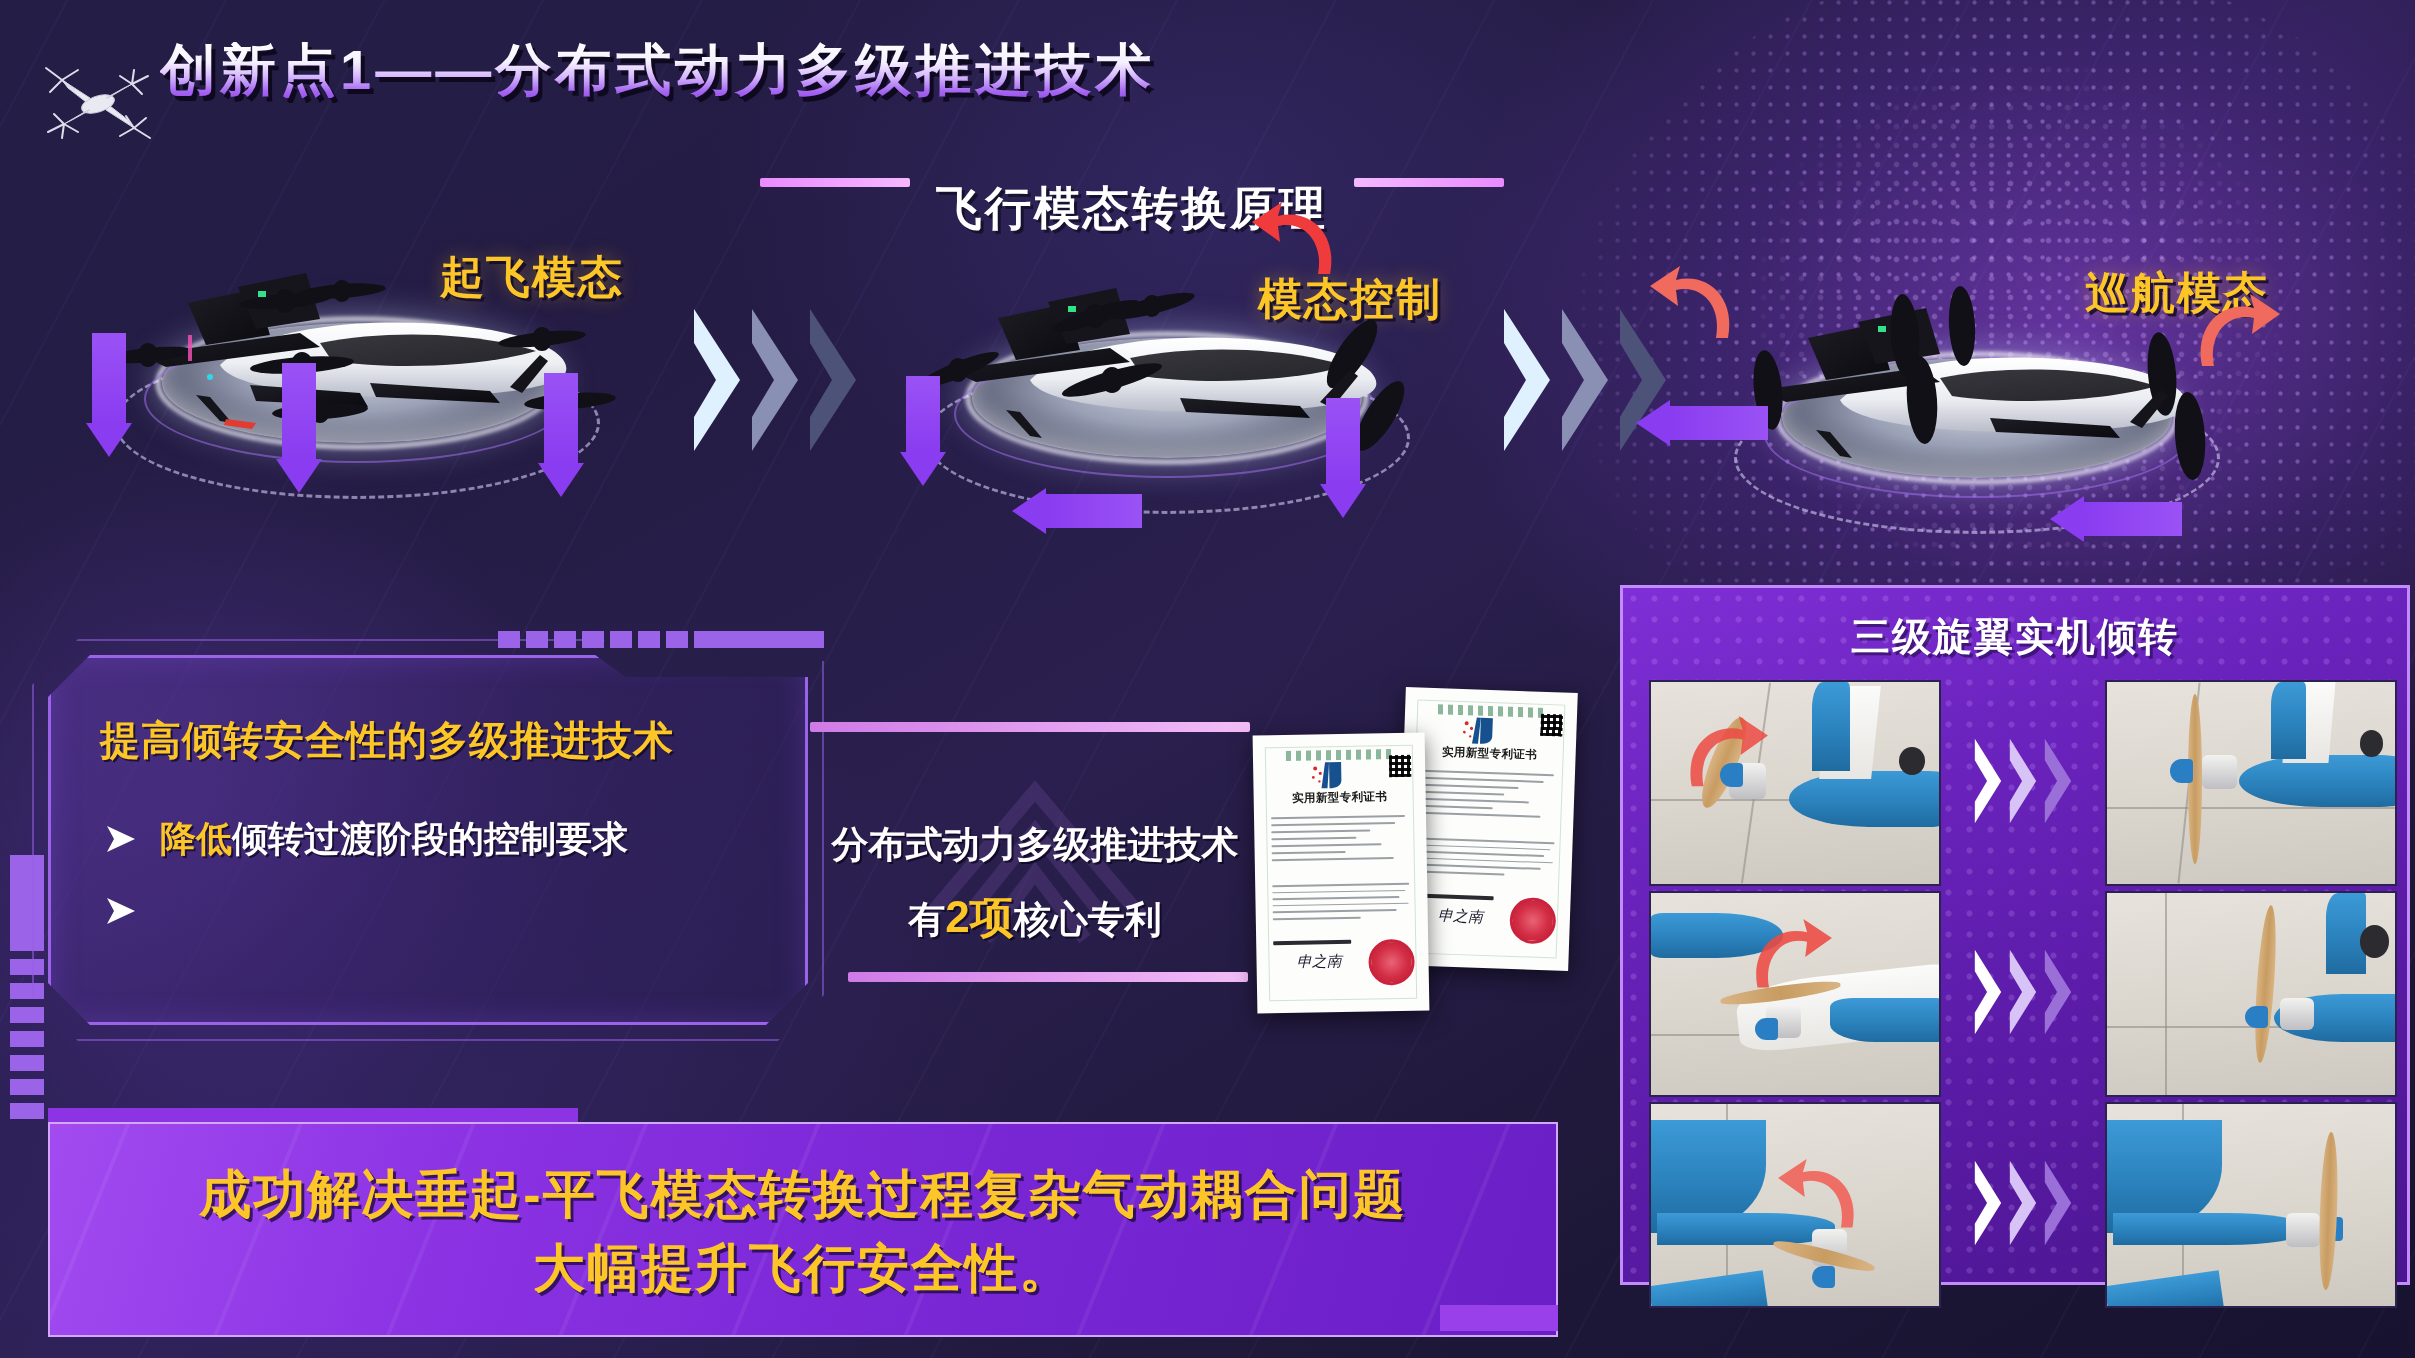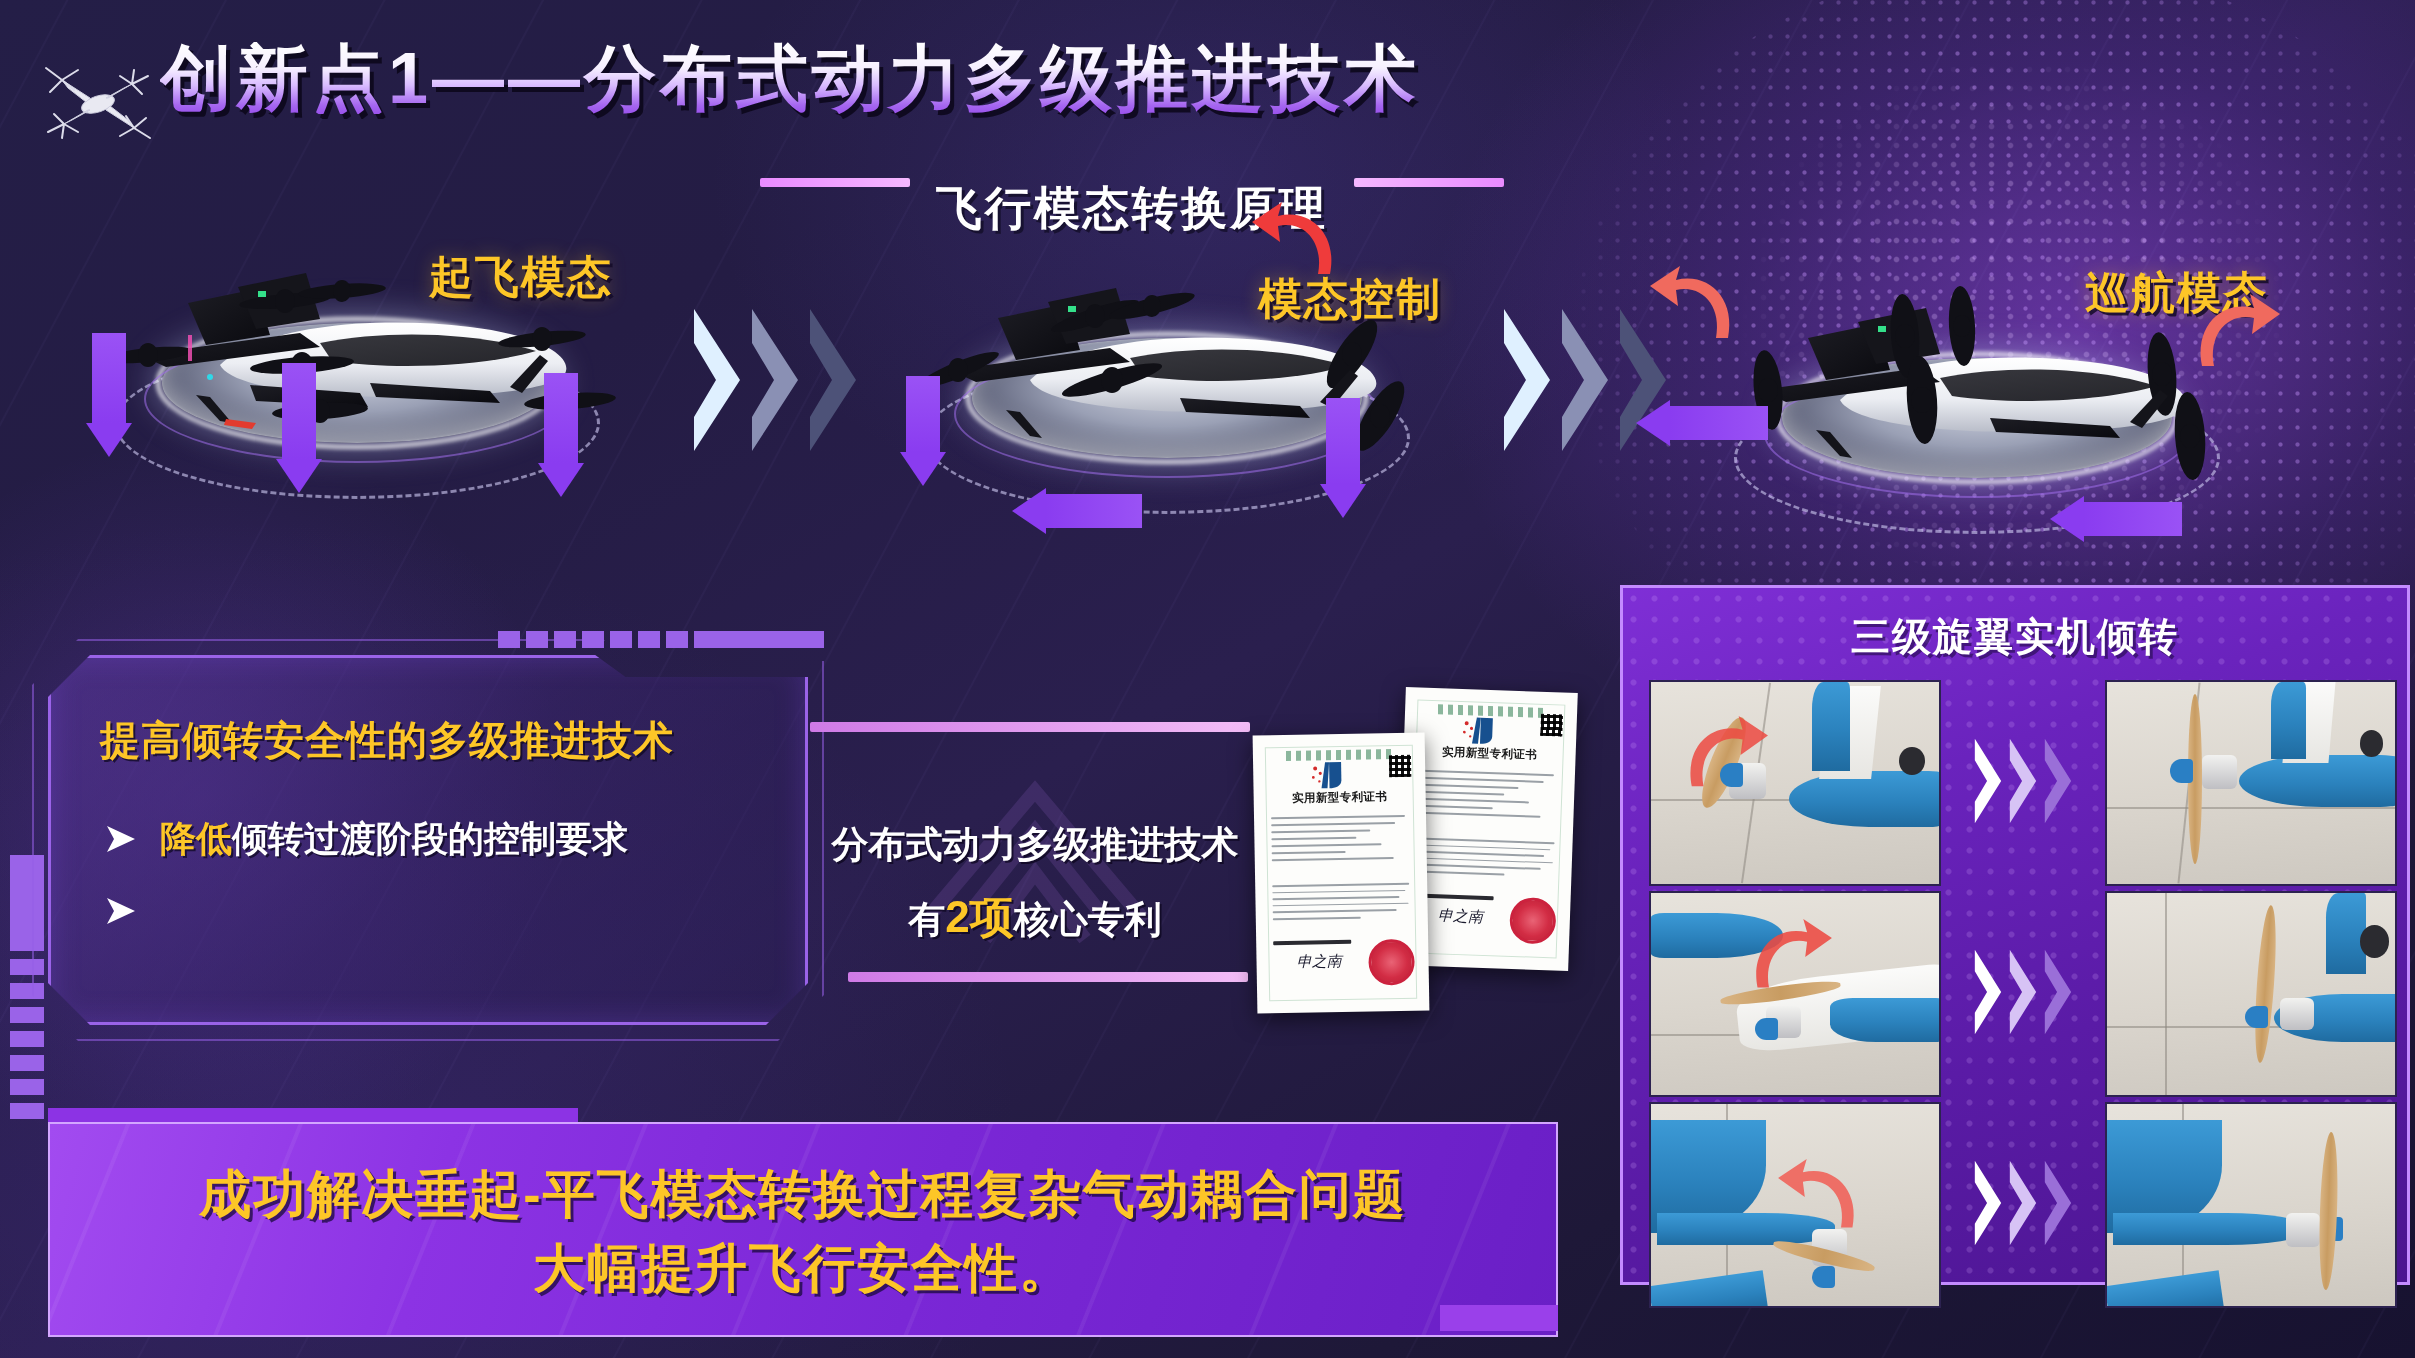--- a/index.html
+++ b/index.html
@@ -38,42 +38,42 @@
     background:repeating-linear-gradient(118deg, rgba(175,150,255,0) 0 58px, rgba(175,150,255,.13) 59px 60px, rgba(175,150,255,0) 61px 140px);
   }
   .bg-glow-l{ position:absolute; left:-180px; top:420px; width:760px; height:760px; border-radius:50%;
     background:radial-gradient(circle, rgba(120,70,210,.26), rgba(0,0,0,0) 68%); pointer-events:none;}
 
   
   .header{ position:absolute; left:0; top:22px; width:100%; height:130px; }
   .drone-mark{ position:absolute; left:28px; top:36px; width:140px; height:86px; }
   .title{
     position:absolute; left:160px; top:20px;
-    font-size:72px; font-weight:bold; letter-spacing:4px; line-height:1;
+    font-size:56px; font-weight:bold; letter-spacing:4px; line-height:1;
     background:linear-gradient(180deg,#ffffff 0%,#f6f0ff 36%,#d9bcff 60%,#a566f0 88%,#9a52ec 100%);
     -webkit-background-clip:text; background-clip:text; color:transparent;
     -webkit-text-fill-color:transparent;
     filter:drop-shadow(4px 5px 0 rgba(10,6,25,.85));
     white-space:nowrap;
   }
 
   
   .sec-head{ position:absolute; left:760px; top:178px; display:flex; gap:26px; }
   .sec-line{ width:150px; height:9px; background:linear-gradient(90deg,#e98bff,#f5b8ff); border-radius:2px; }
   .sec-line.r{ background:linear-gradient(90deg,#f5b8ff,#e98bff); }
   .sec-title{ font-size:46px; font-weight:bold; color:#fff; letter-spacing:3px; white-space:nowrap;
     text-shadow:3px 3px 0 rgba(10,6,25,.6); }
 
   
   .mode-label{
     position:absolute; font-size:44px; font-weight:bold; letter-spacing:2px; white-space:nowrap;
     color:#fdc627;
     text-shadow:3px 3px 0 rgba(20,10,40,.85), 0 0 18px rgba(253,198,39,.35);
   }
-  #mode-takeoff{ left:429px; top:248px; }
+  #mode-takeoff{ left:440px; top:248px; }
   #mode-transit{ left:1258px; top:270px; }
   #mode-cruise{ left:2085px; top:264px; }
 
   
   .scene{ position:absolute; width:560px; height:330px; }
   #scene-1{ left:70px; top:215px; }
   #scene-2{ left:880px; top:230px; }
   #scene-3{ left:1690px; top:250px; }
 
   .pad{

